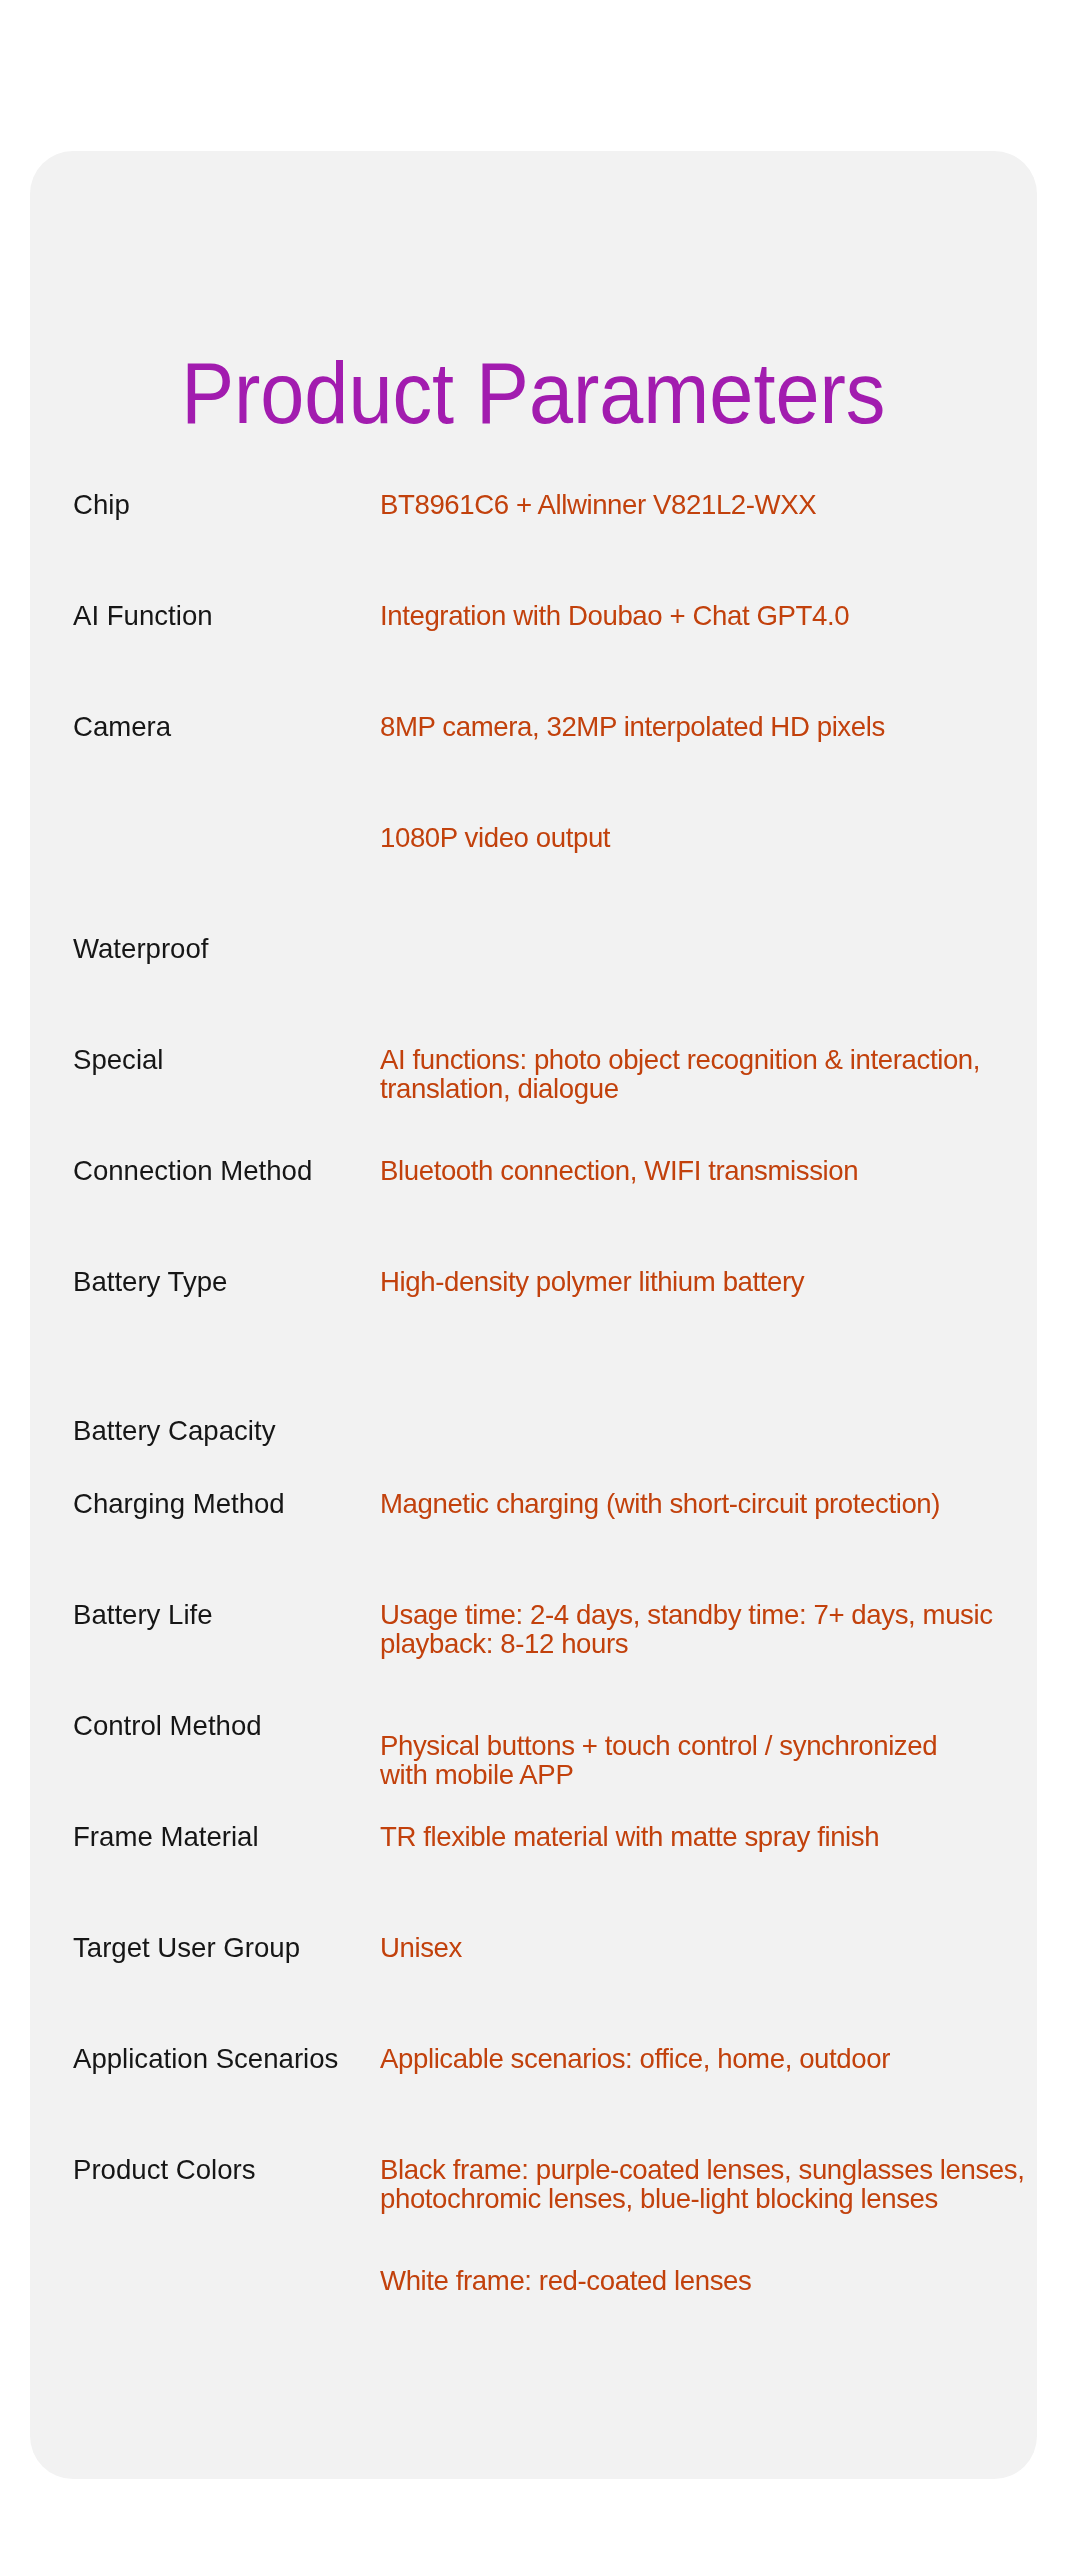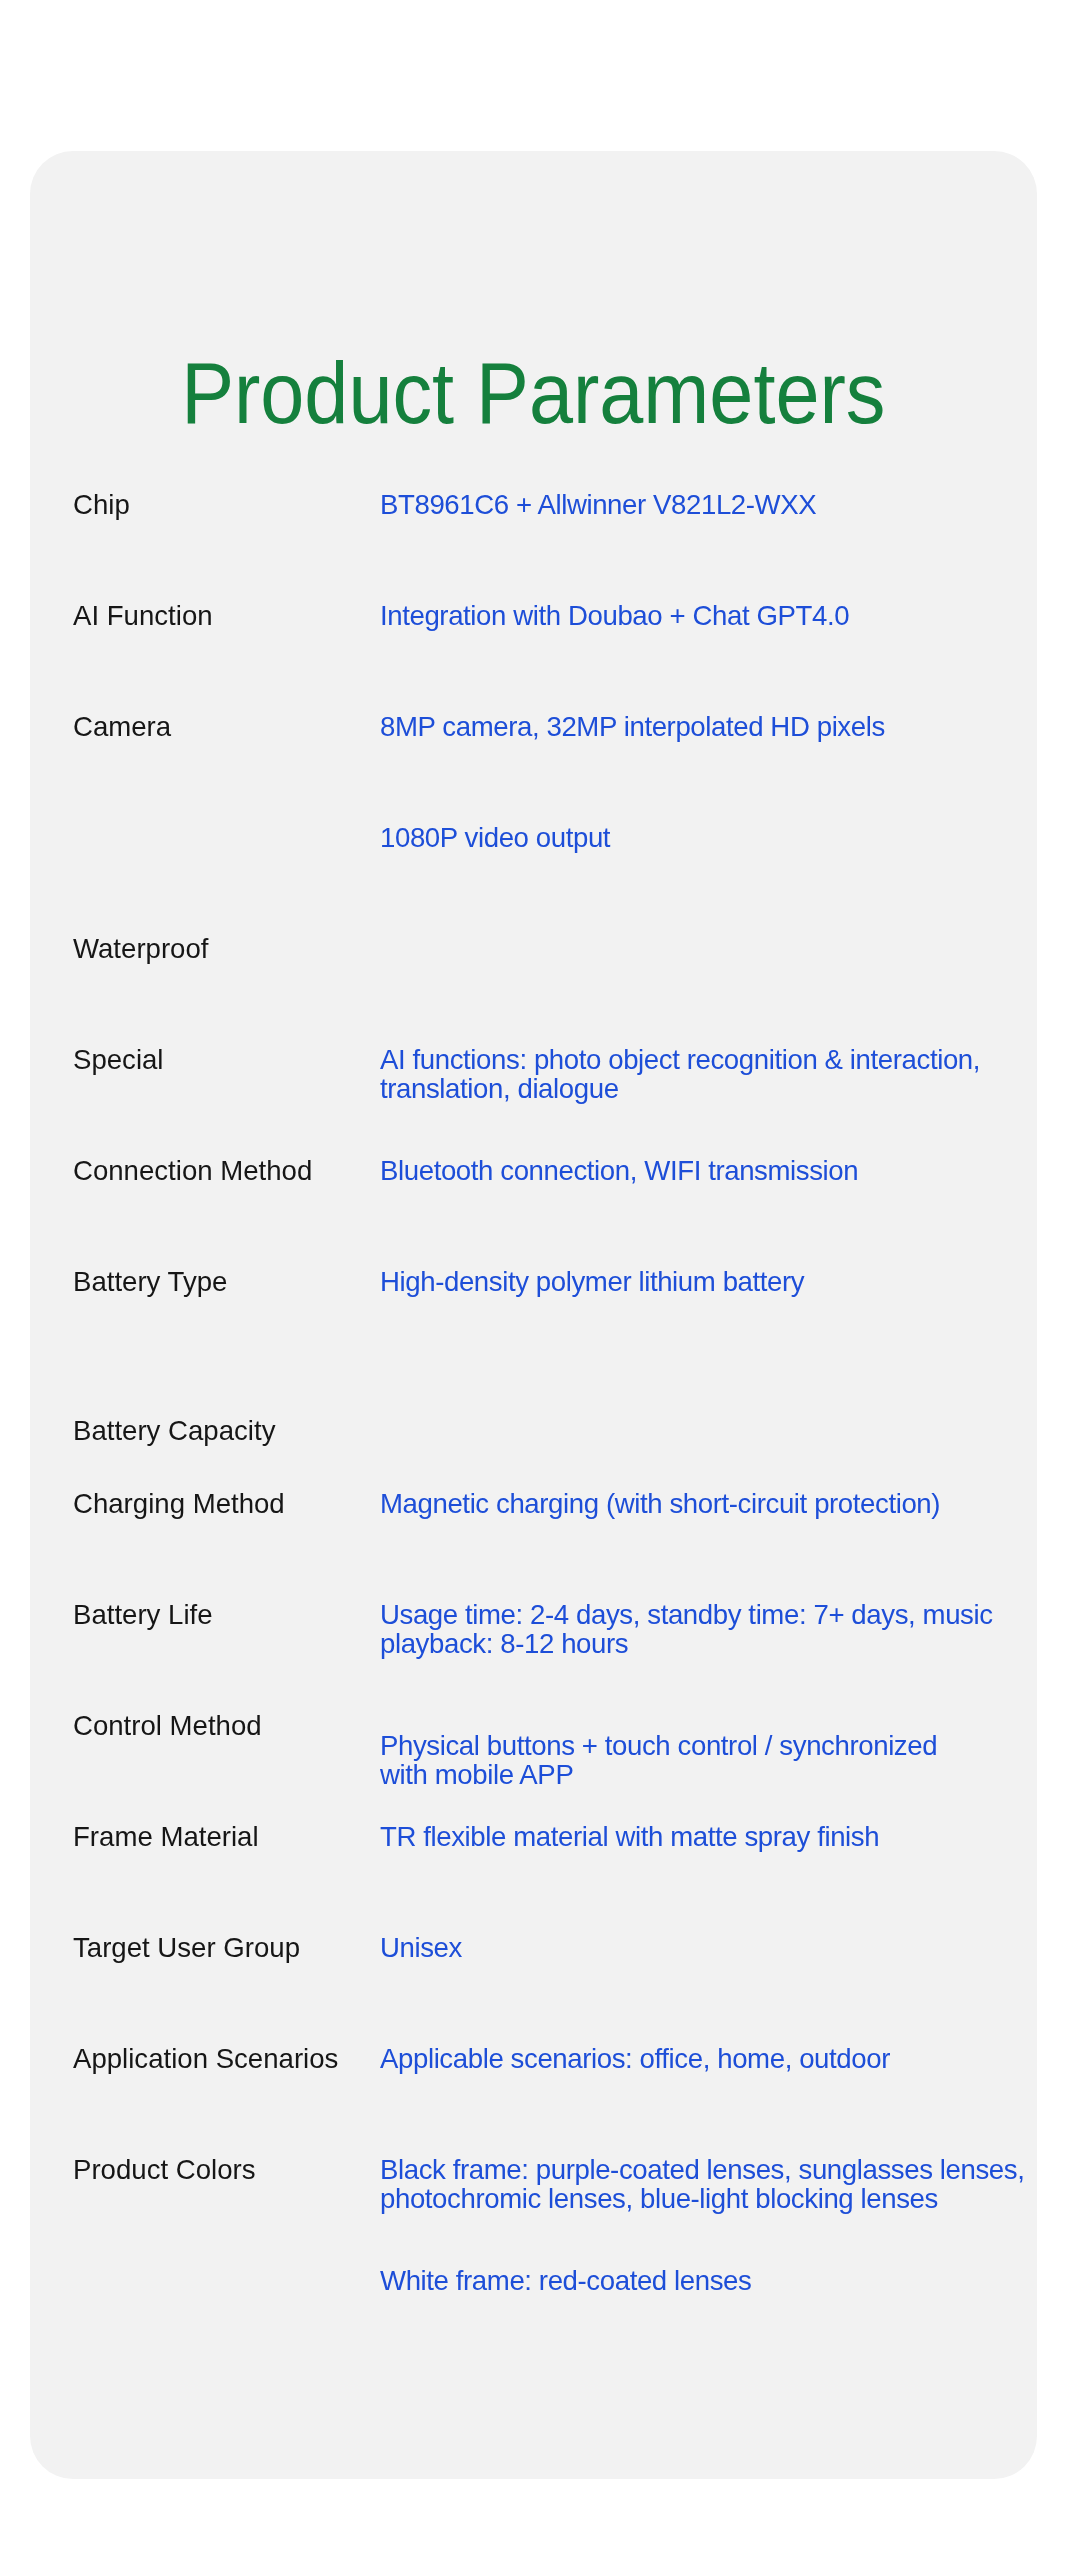--- a/index.html
+++ b/index.html
@@ -28,21 +28,21 @@
   .title {
     position: absolute;
     top: 139px;
     left: 0;
     width: 100%;
     text-align: center;
     font-size: 88px;
     line-height: 88px;
     font-weight: 400;
     white-space: nowrap;
-    color: #15803d;
+    color: #a21caf;
   }
   .title > span {
     display: inline-block;
     transform: scaleX(0.9);
     transform-origin: 50% 50%;
   }
   .spec-table {
     position: absolute;
     inset: 0;
   }
@@ -57,21 +57,21 @@
     position: absolute;
     left: 43px;
     top: 0;
     white-space: nowrap;
     color: #161616;
   }
   .row .value {
     margin-left: 350px;
     margin-right: 18px;
     letter-spacing: -0.4px;
-    color: #1d4ed8;
+    color: #c2410c;
   }
   .row .value .value-line {
     white-space: nowrap;
   }
 </style>
 </head>
 <body>
 
 <div class="page">
   <div class="card">

